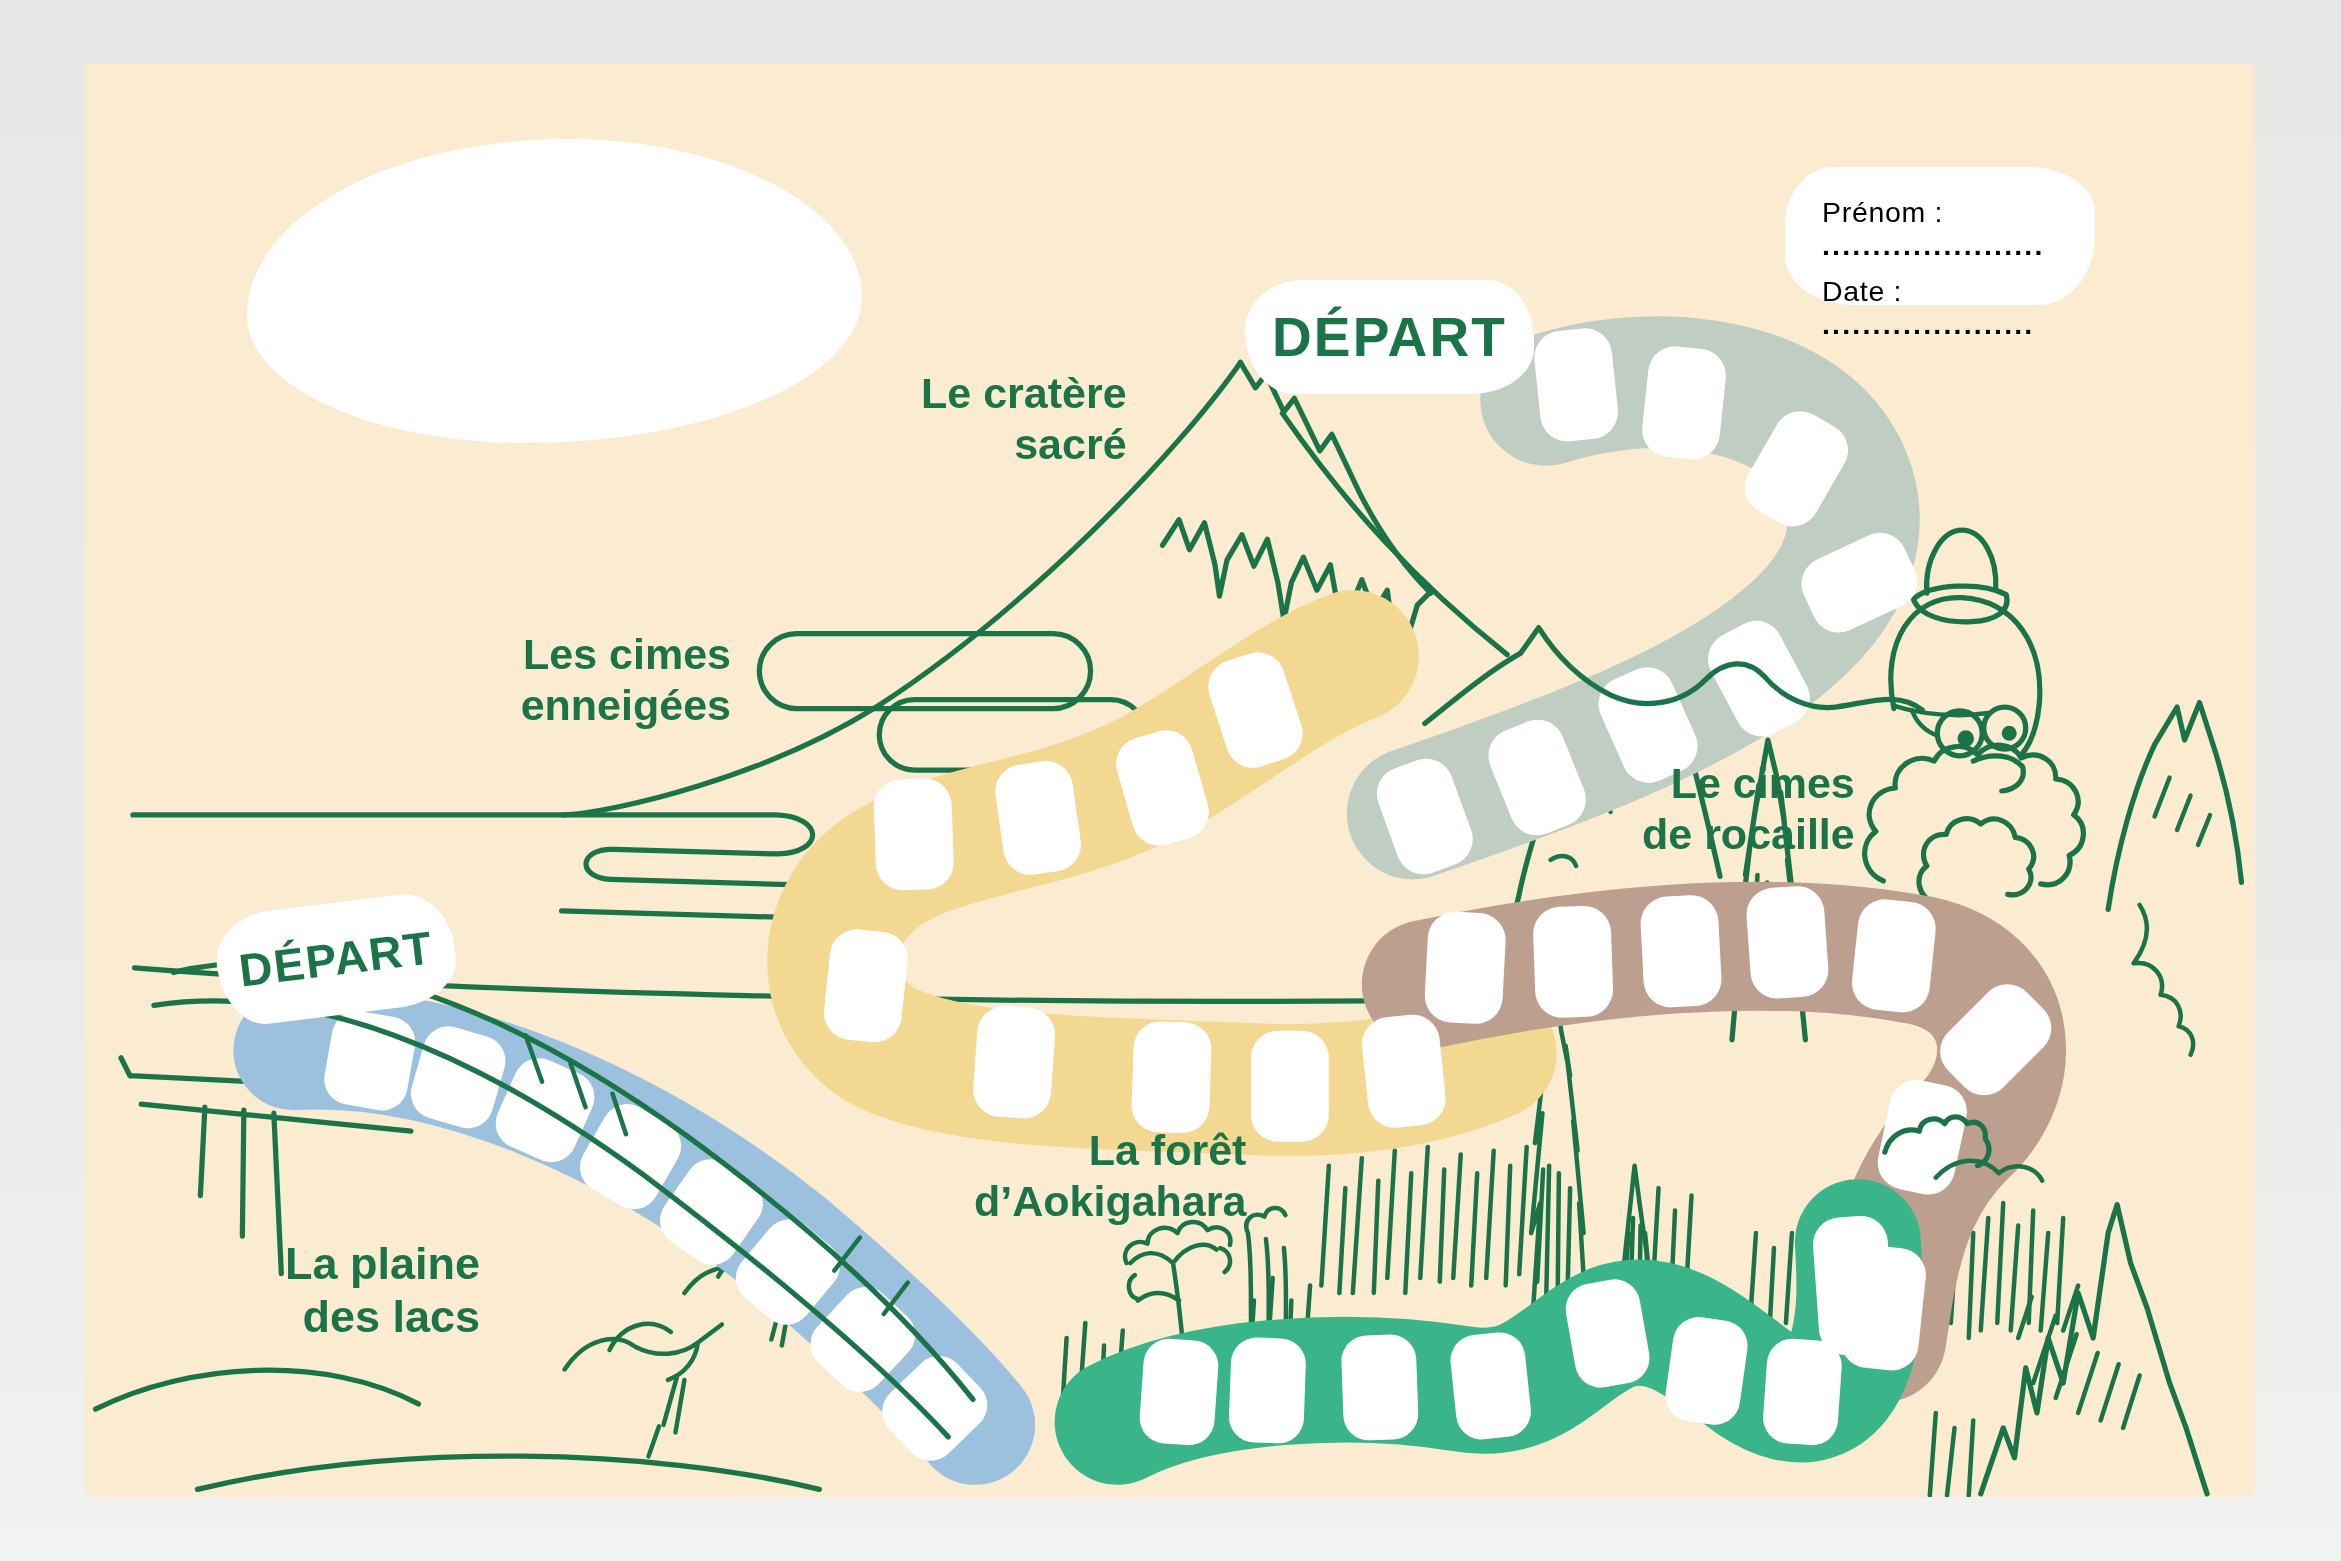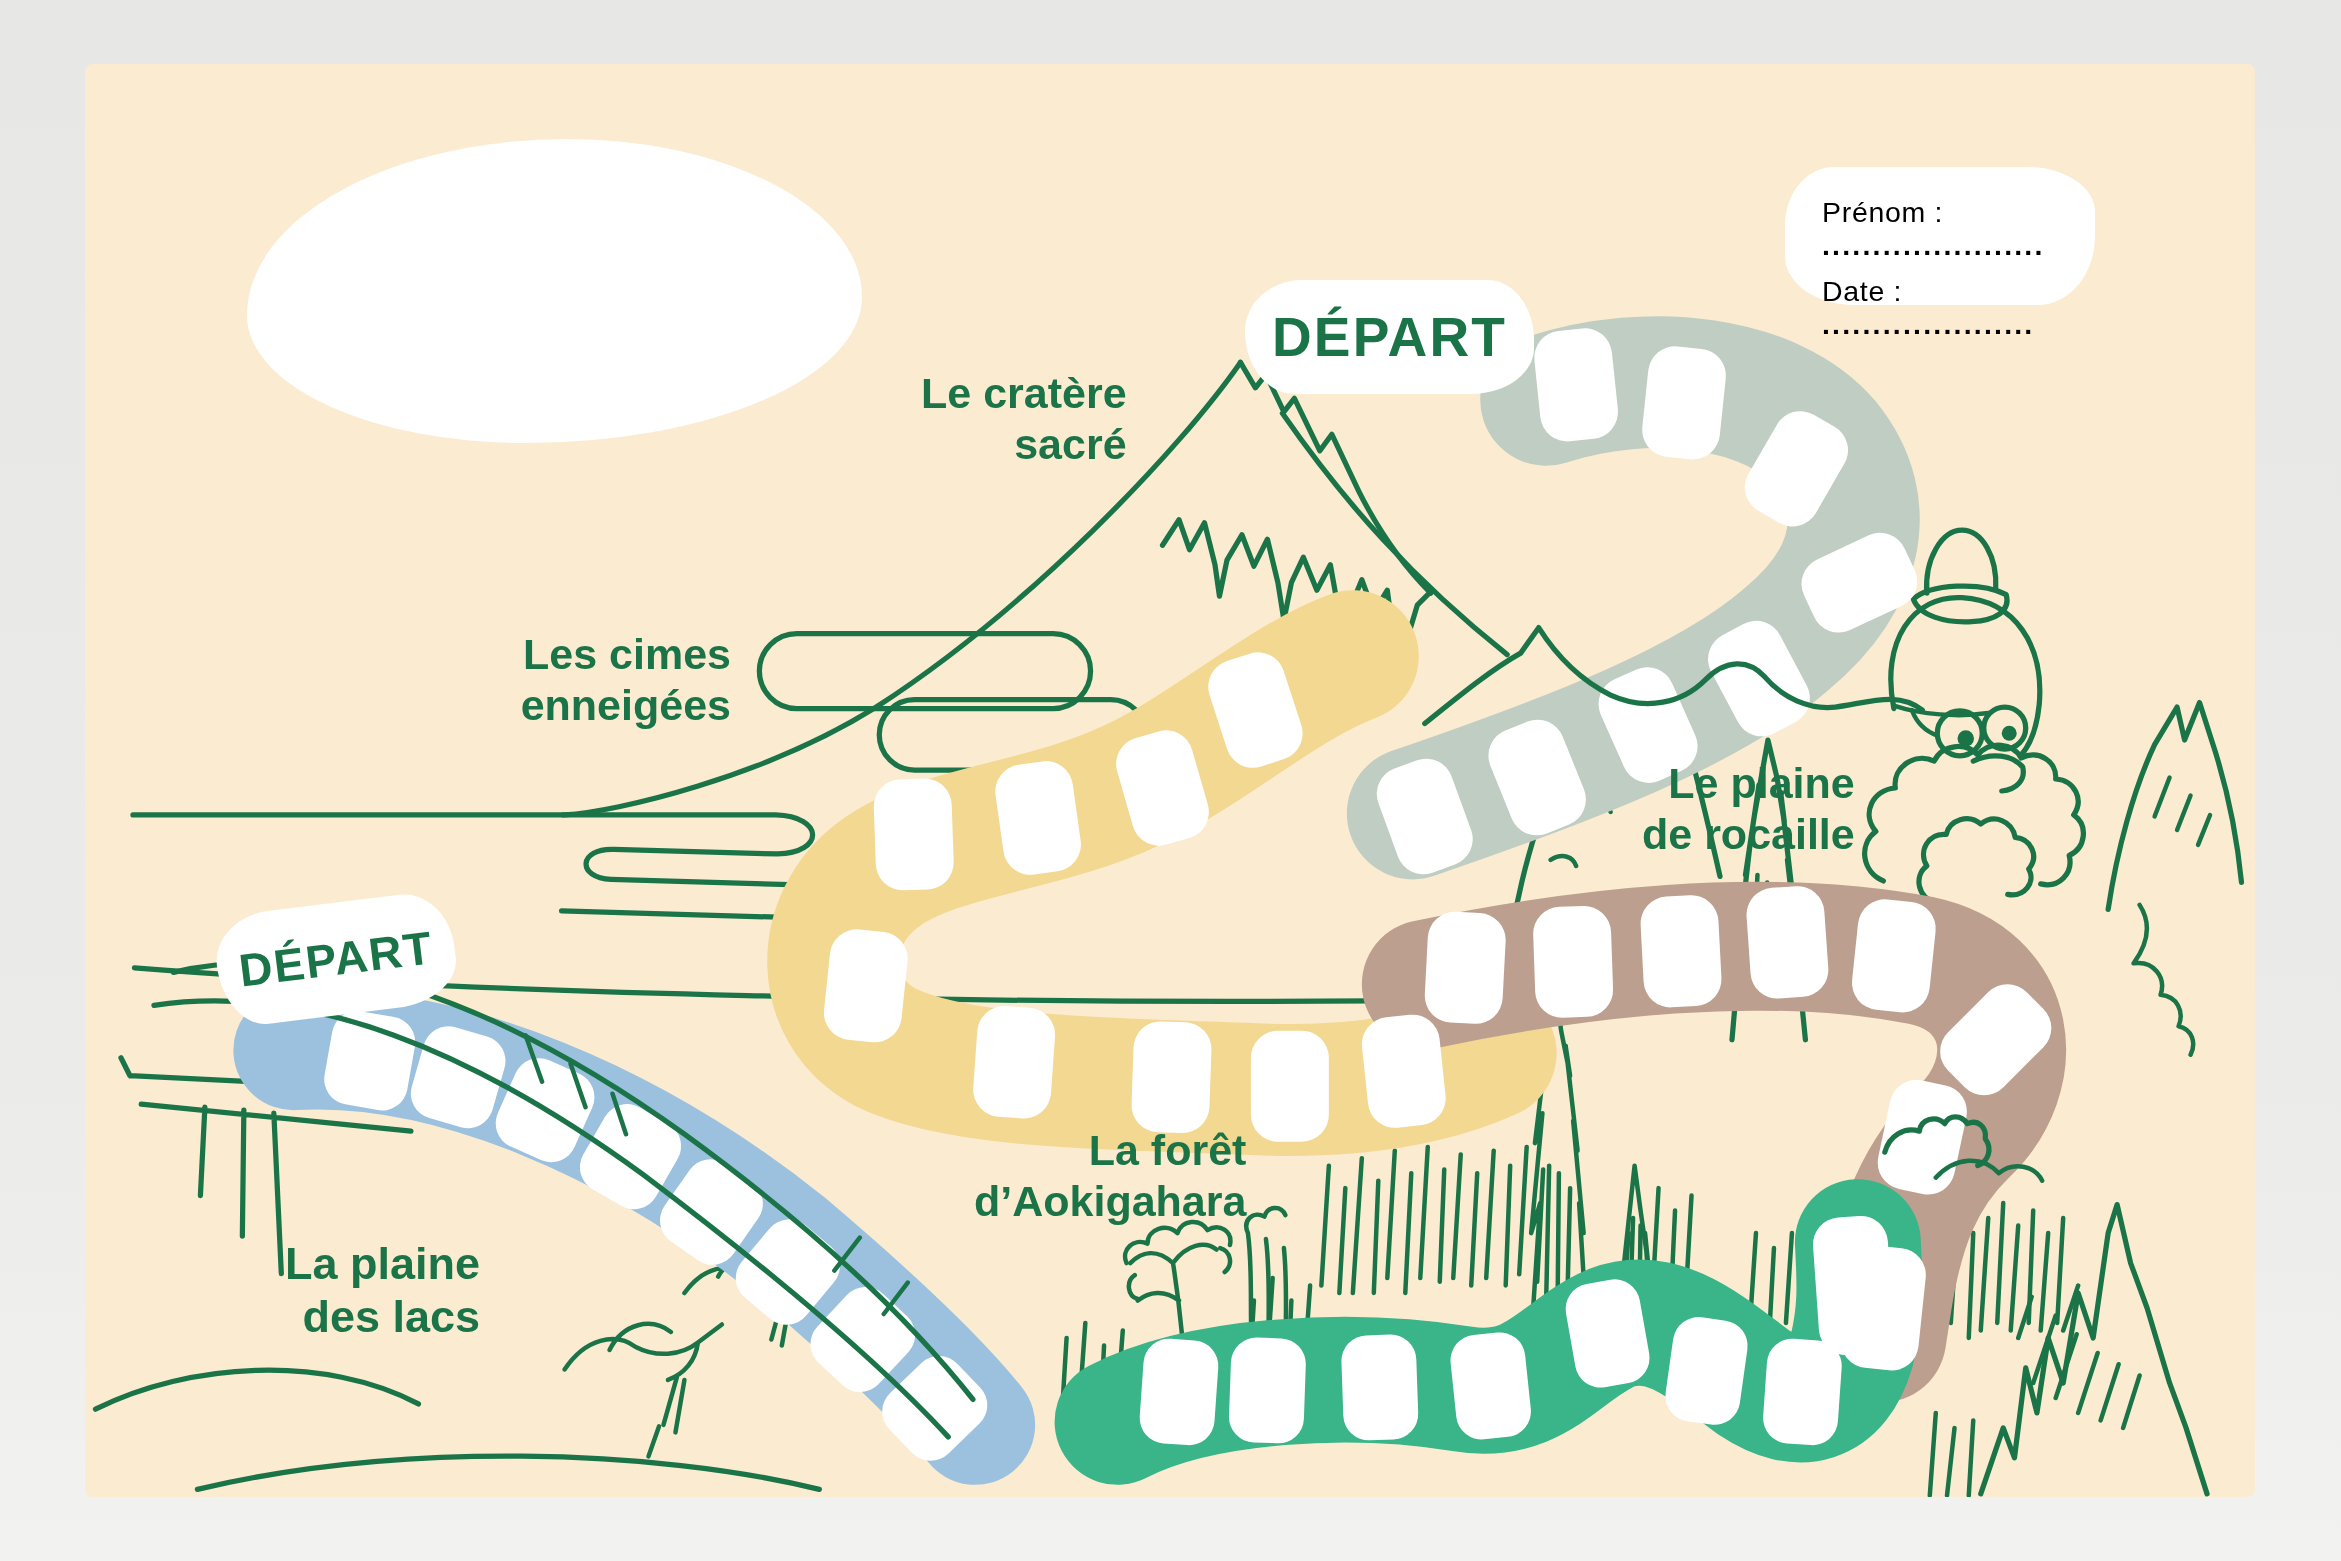--- a/index.html
+++ b/index.html
@@ -212,18 +212,18 @@
   <div class="blob blob-arrivee">
     <span class="marker arrivee-text">DÉPART</span>
   </div>
 
   <div class="blob blob-depart">
     <span class="marker depart-text">DÉPART</span>
   </div>
 
   <div class="stage-label lbl-cratere"><span>Le cratère</span><br><span>sacré</span></div>
   <div class="stage-label lbl-cimes"><span>Les cimes</span><br><span>enneigées</span></div>
-  <div class="stage-label lbl-chemin"><span>Le plaine</span><br><span>de rocaille</span></div>
+  <div class="stage-label lbl-chemin"><span>Le cimes</span><br><span>de rocaille</span></div>
   <div class="stage-label lbl-foret"><span>La forêt</span><br><span>d’Aokigahara</span></div>
   <div class="stage-label lbl-plaine"><span>La plaine</span><br><span>des lacs</span></div>
 
 </div>
 
 
 </body></html>

